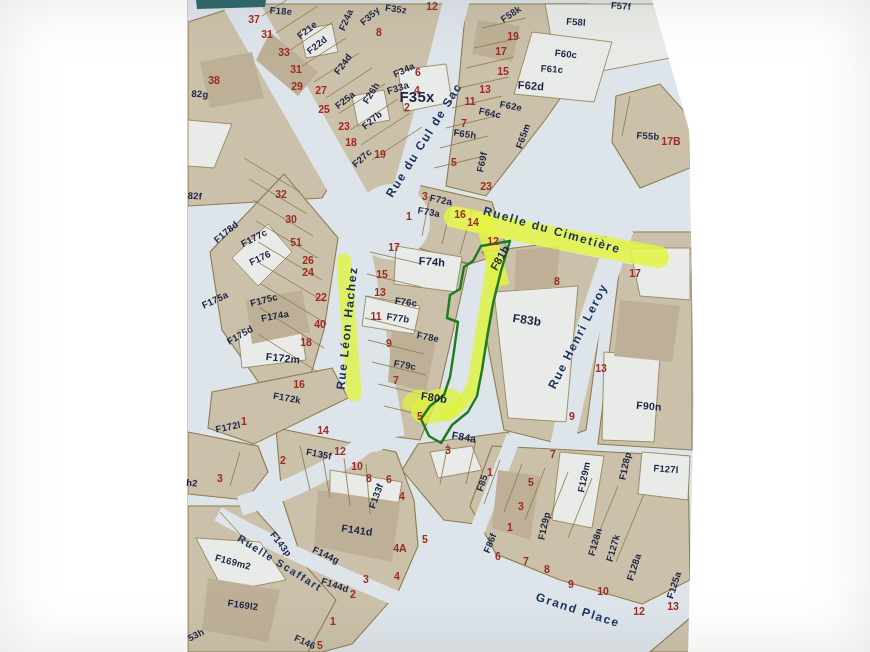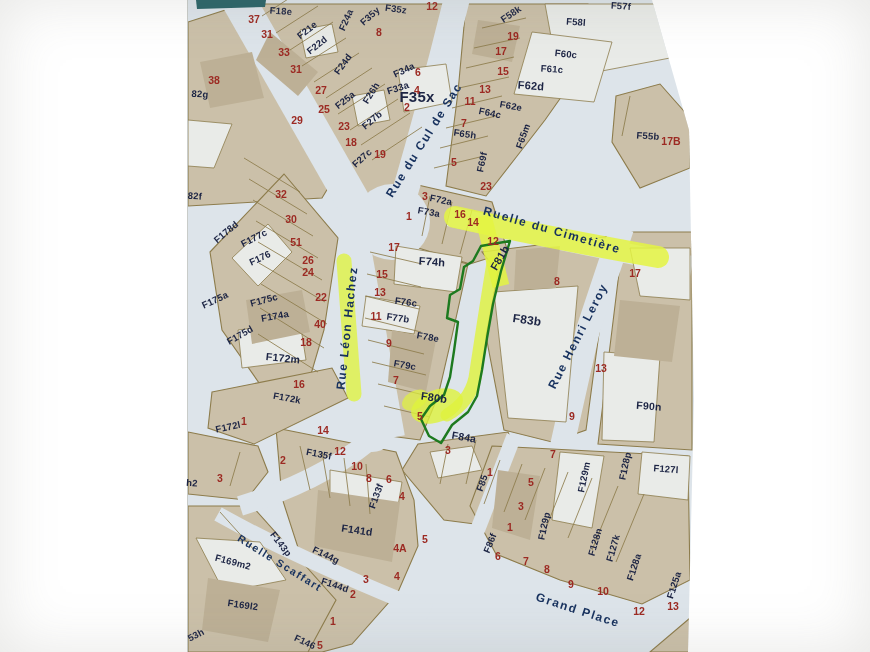--- a/index.html
+++ b/index.html
@@ -202,21 +202,21 @@
         <span class="lbl code" style="left: 326px; top: 555px; --r: 25deg;">F144g</span>
         <span class="lbl code" style="left: 335px; top: 585px; --r: 18deg;">F144d</span>
         <span class="lbl code" style="left: 305px; top: 642px; --r: 25deg;">F146</span>
         <span class="lbl code" style="left: 233px; top: 562px; --r: 15deg;">F169m2</span>
         <span class="lbl code" style="left: 243px; top: 605px; --r: 8deg;">F169l2</span>
         <span class="lbl code" style="left: 196px; top: 635px; --r: -28deg;">53h</span>
         <span class="lbl num" style="left: 254px; top: 19px;">37</span>
         <span class="lbl num" style="left: 267px; top: 34px;">31</span>
         <span class="lbl num" style="left: 284px; top: 52px;">33</span>
         <span class="lbl num" style="left: 296px; top: 69px;">31</span>
-        <span class="lbl num" style="left: 297px; top: 86px; margin-top: 34px;">29</span>
+        <span class="lbl num" style="left: 297px; top: 86px;">29</span>
         <span class="lbl num" style="left: 321px; top: 90px;">27</span>
         <span class="lbl num" style="left: 324px; top: 109px;">25</span>
         <span class="lbl num" style="left: 344px; top: 126px;">23</span>
         <span class="lbl num" style="left: 351px; top: 142px;">18</span>
         <span class="lbl num" style="left: 380px; top: 154px;">19</span>
         <span class="lbl num" style="left: 214px; top: 80px;">38</span>
         <span class="lbl num" style="left: 379px; top: 32px;">8</span>
         <span class="lbl num" style="left: 432px; top: 6px;">12</span>
         <span class="lbl num" style="left: 418px; top: 72px;">6</span>
         <span class="lbl num" style="left: 417px; top: 90px;">4</span>

